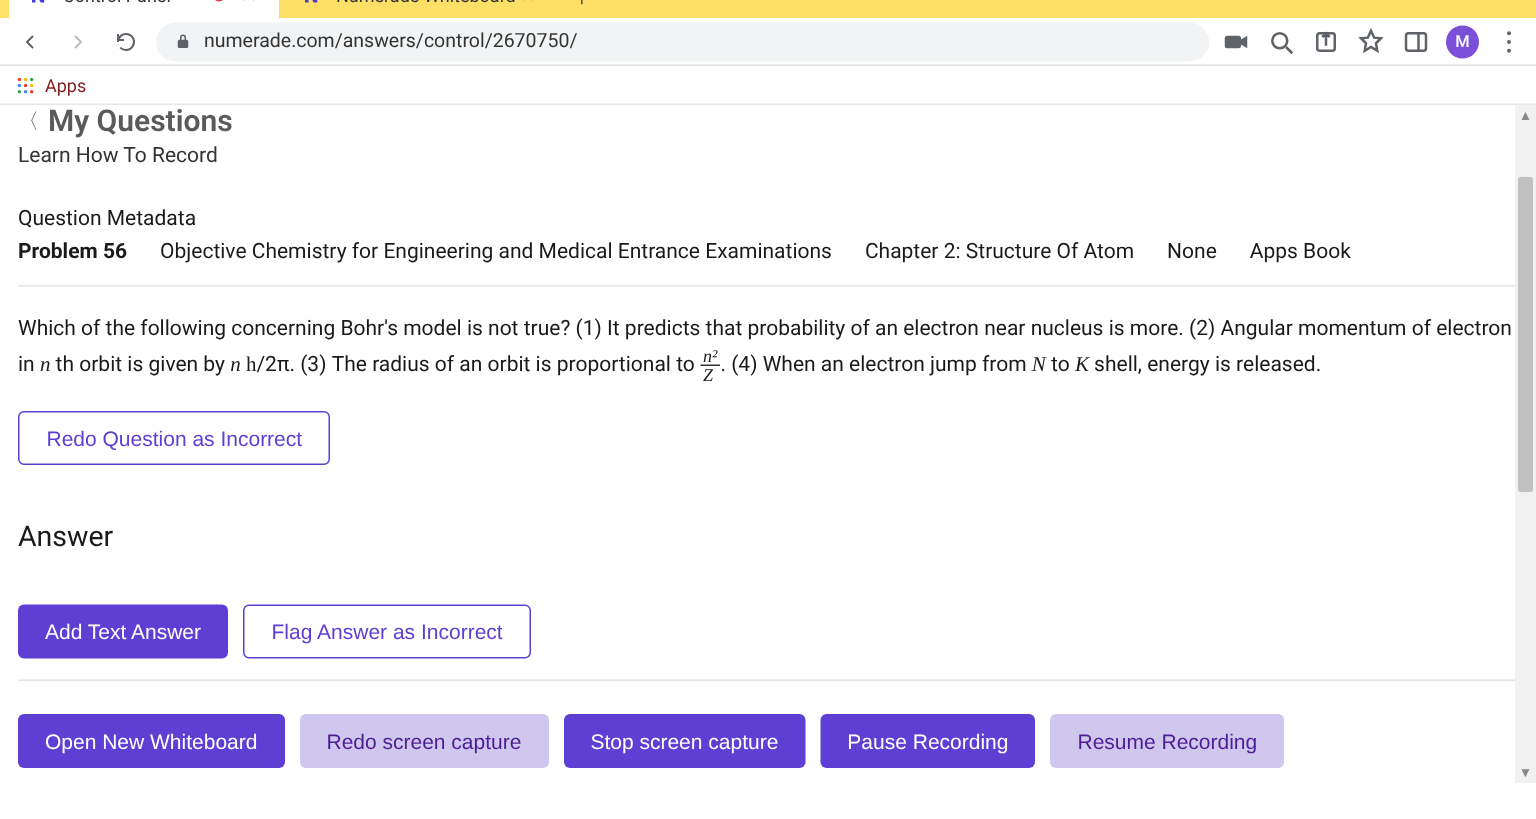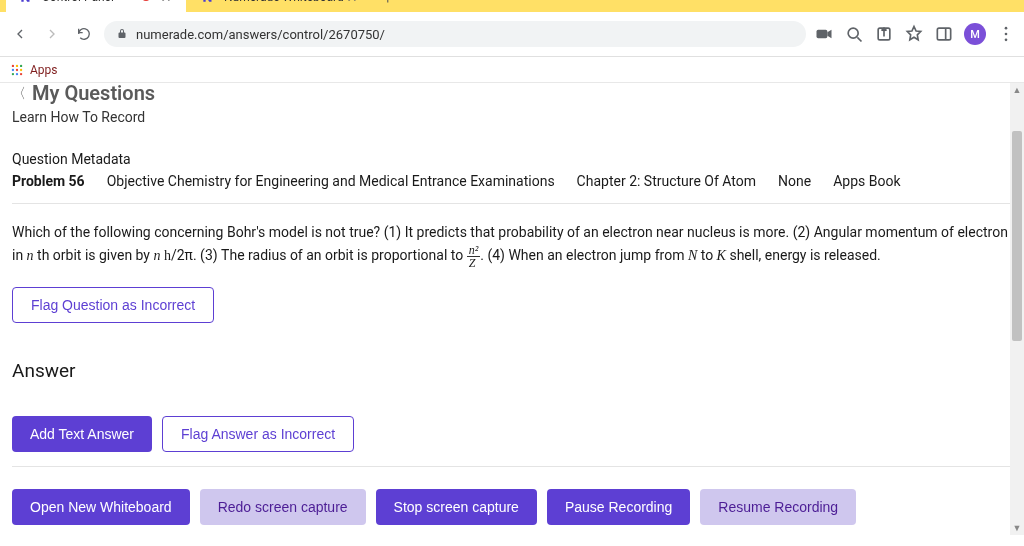--- a/index.html
+++ b/index.html
@@ -9,21 +9,21 @@
     .tab { height: 30px; display: flex; align-items: center; padding: 0 12px; border-radius: 8px 8px 0 0; margin-right: 2px; font-size: 12px; color: #333; cursor: pointer; position: relative; min-width: 180px; }
     .tab.active { background: #fff; }
     .tab-favicon { width: 16px; height: 16px; margin-right: 8px; display: flex; align-items: center; justify-content: center; }
     .tab-favicon svg { width: 14px; height: 14px; }
     .tab-title { flex: 1; white-space: nowrap; overflow: hidden; text-overflow: ellipsis; }
     .tab-rec-dot { width: 8px; height: 8px; border-radius: 50%; background: #e53935; margin-left: 6px; margin-right: 8px; }
     .tab-close { width: 16px; height: 16px; display: flex; align-items: center; justify-content: center; color: #666; font-size: 13px; cursor: pointer; }
     .newtab { width: 28px; height: 28px; display: flex; align-items: center; justify-content: center; color: #555; font-size: 16px; cursor: pointer; }
     .win-controls { position: absolute; right: 4px; top: 2px; display: flex; gap: 0; }
 
-    .toolbar { height: 45px; background: #fff; border-bottom: 1px solid #e0e0e0; display: flex; align-items: center; padding: 0 8px; gap: 8px; }
+    .toolbar { height: 32px; background: #fff; border-bottom: 1px solid #e0e0e0; display: flex; align-items: center; padding: 0 8px; gap: 8px; }
     .toolbar .nav-btn { width: 24px; height: 24px; display: flex; align-items: center; justify-content: center; cursor: pointer; color: #5f6368; }
     .toolbar .nav-btn.disabled { color: #bbb; }
     .toolbar .nav-btn svg { width: 16px; height: 16px; }
     .omnibox { flex: 1; height: 26px; background: #f1f3f4; border-radius: 13px; display: flex; align-items: center; padding: 0 12px; font-size: 13px; color: #333; }
     .omnibox .lock { width: 12px; height: 12px; margin-right: 8px; color: #5f6368; }
     .toolbar-right { display: flex; align-items: center; gap: 10px; }
     .toolbar-icon { width: 20px; height: 20px; display: flex; align-items: center; justify-content: center; color: #5f6368; cursor: pointer; }
     .avatar { width: 22px; height: 22px; border-radius: 50%; background: #7b4fd8; color: #fff; display: flex; align-items: center; justify-content: center; font-size: 11px; font-weight: 500; }
 
     .bookmarks { height: 26px; background: #fff; border-bottom: 1px solid #e8e8e8; display: flex; align-items: center; padding: 0 10px; gap: 6px; font-size: 12px; color: #7f1d1d; }
@@ -205,21 +205,21 @@
       <span>None</span>
       <span>Apps Book</span>
     </div>
     <div class="divider"></div>
 
     <div class="question-text">
       <span>Which of the following concerning Bohr's model is not true? (1) It predicts that probability of an electron near nucleus is more. (2) Angular momentum of electron in </span><span class="mi">n</span><span> th orbit is given by </span><span class="mi">n</span>&nbsp;<span style="font-family:Georgia,serif">h</span><span>/2π</span><span>. (3) The radius of an orbit is proportional to </span><span class="frac"><span class="num">n²</span><span class="den">Z</span></span><span>. (4) When an electron jump from </span><span class="mi">N</span><span> to </span><span class="mi">K</span><span> shell, energy is released.</span>
     </div>
 
     <div class="flag-q">
-      <button class="btn btn-outline">Flag Question as Incorrect</button>
+      <button class="btn btn-outline">Redo Question as Incorrect</button>
     </div>
 
     <div class="answer-h">Answer</div>
 
     <div class="answer-row">
       <button class="btn btn-solid">Add Text Answer</button>
       <button class="btn btn-outline">Flag Answer as Incorrect</button>
     </div>
     <div class="divider2"></div>
 

